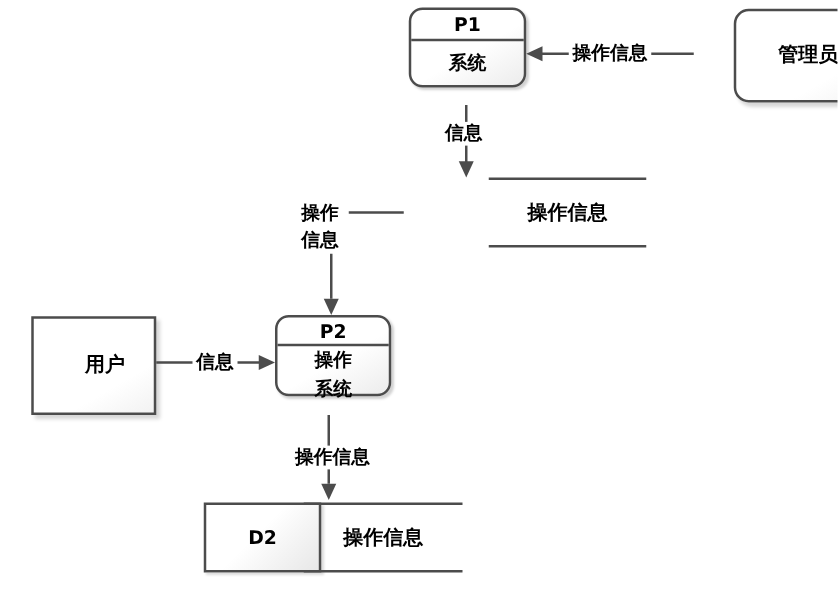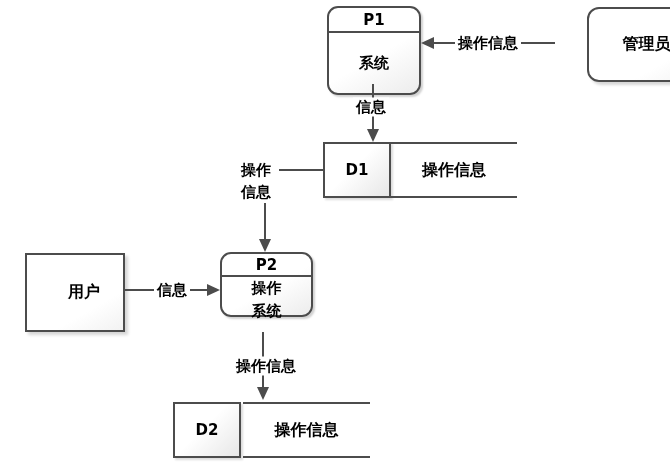--- a/index.html
+++ b/index.html
@@ -89,42 +89,39 @@
     color: #c2c2c2;
     letter-spacing: 0.5px;
     white-space: nowrap;
   }
 </style>
 </head>
 <body>
 
 <div id="canvas">
 
-  <div class="process" style="left:327px; top:6px; width:94px; height:89px;">
+  <div class="process" style="left:327px; top:6px; width:94px; height:64px;">
     <div class="process-header">P1</div>
     <div class="process-body">
       <span>系统</span>
     </div>
   </div>
 
   <div class="entity" style="left:587px; top:7px; width:119px; height:75px;border-radius:12px;">
     <span>管理员</span>
   </div>
 
   <div class="line" style="left:430px; top:42px; width:125px; height:2px;"></div>
   <div class="arrow arrow-left" style="left:421px; top:37px;"></div>
   <div class="flow-label" style="left:488px; top:43px;">操作信息</div>
 
   <div class="line" style="left:372px; top:84px; width:2px; height:46px;"></div>
   <div class="arrow arrow-down" style="left:367px; top:129px;"></div>
   <div class="flow-label" style="left:371px; top:107px;">信息</div>
 
-  <div class="store-cell" style="left:323px; top:142px; width:68px; height:56px;">
-    <span>D1</span>
-  </div>
   <div class="store-band" style="left:391px; top:142px; width:126px; height:56px;">
     <span>操作信息</span>
   </div>
 
   <div class="line" style="left:265px; top:169px; width:58px; height:2px;"></div>
   <div class="line" style="left:264px; top:170px; width:2px; height:69px;"></div>
   <div class="arrow arrow-down" style="left:259px; top:239px;"></div>
   <div class="flow-label-multiline" style="left:233px; top:159px; width:46px;">
     <div>操作</div>
     <div>信息</div>
@@ -143,21 +140,21 @@
     <div class="process-body">
       <span>操作</span>
       <span>系统</span>
     </div>
   </div>
 
   <div class="line" style="left:262px; top:332px; width:2px; height:55px;"></div>
   <div class="arrow arrow-down" style="left:257px; top:387px;"></div>
   <div class="flow-label" style="left:266px; top:366px;">操作信息</div>
 
-  <div class="store-cell" style="left:173px; top:402px; width:68px; height:56px;text-align:right;">
+  <div class="store-cell" style="left:163px; top:402px; width:94px; height:56px;text-align:right;">
     <span>D2</span>
   </div>
   <div class="store-band" style="left:243px; top:402px; width:127px; height:56px;">
     <span>操作信息</span>
   </div>
 
 
 </div>
 
 </body></html>

